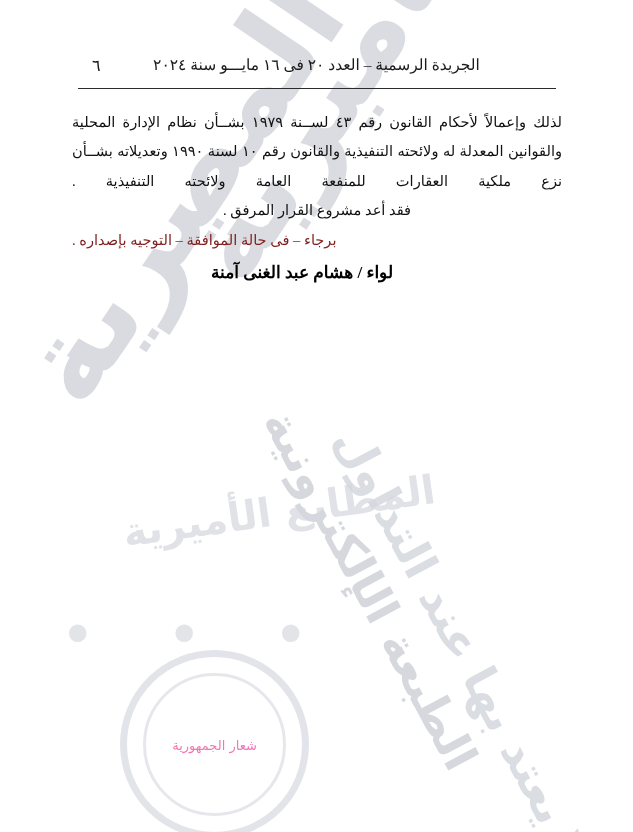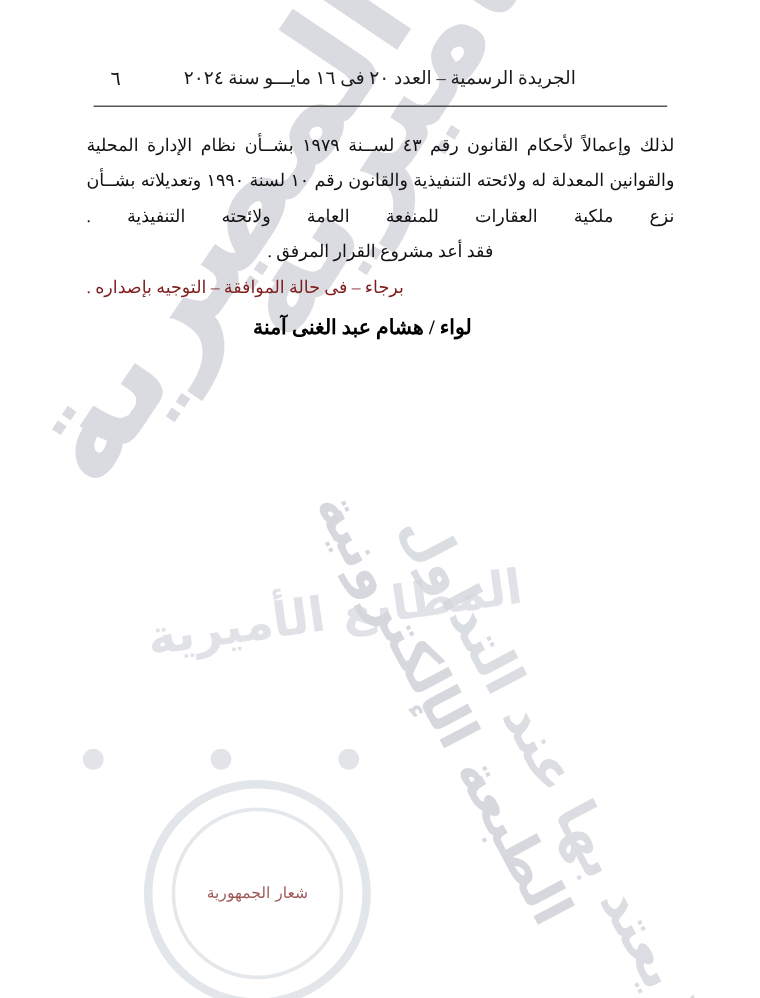--- a/index.html
+++ b/index.html
@@ -102,21 +102,21 @@
     inset: 16px;
     border-radius: 50%;
     border: 3px solid #dde0e5;
   }
   .wm-seal-text {
     position: absolute;
     left: 50%;
     top: 50%;
     transform: translate(-50%, -50%);
     font-size: 13px;
-    color: #7f1d1d;
+    color: #ec4899;
     font-family: "DejaVu Sans", sans-serif;
     white-space: nowrap;
   }
   .wm-dots {
     position: absolute;
     left: 60px;
     top: 600px;
     font-size: 60px;
     color: #d6d9df;
     letter-spacing: 26px;

